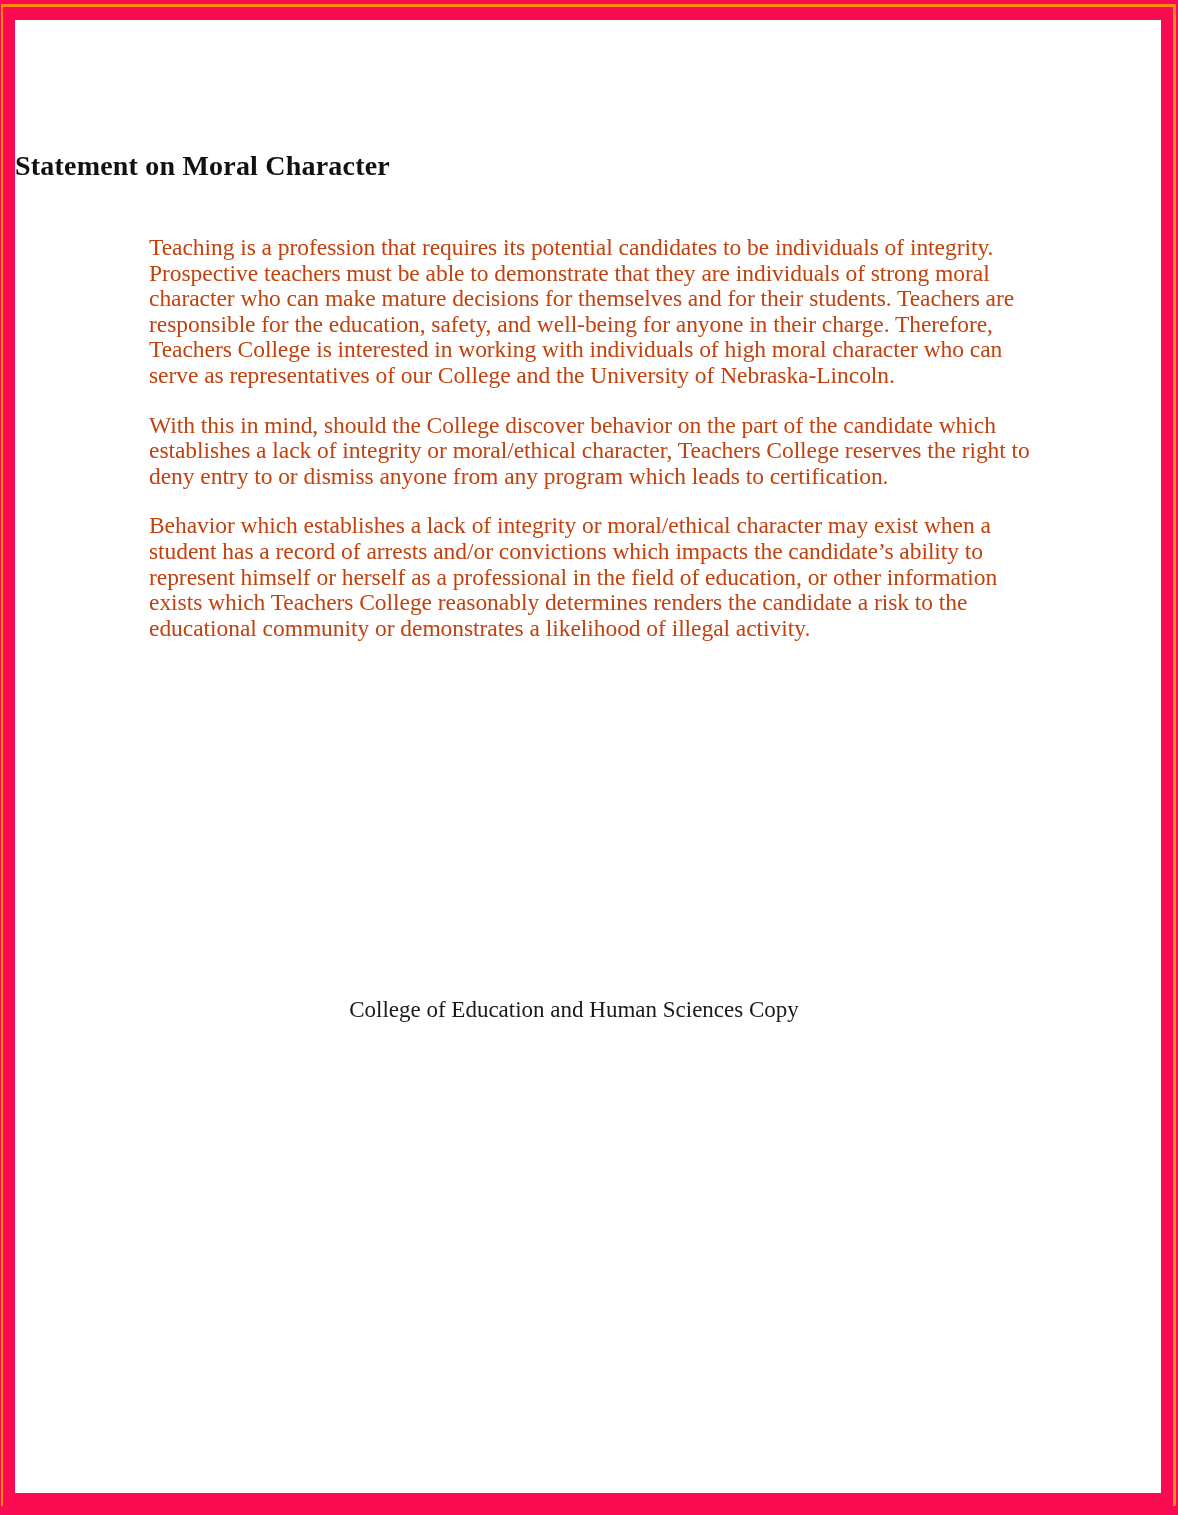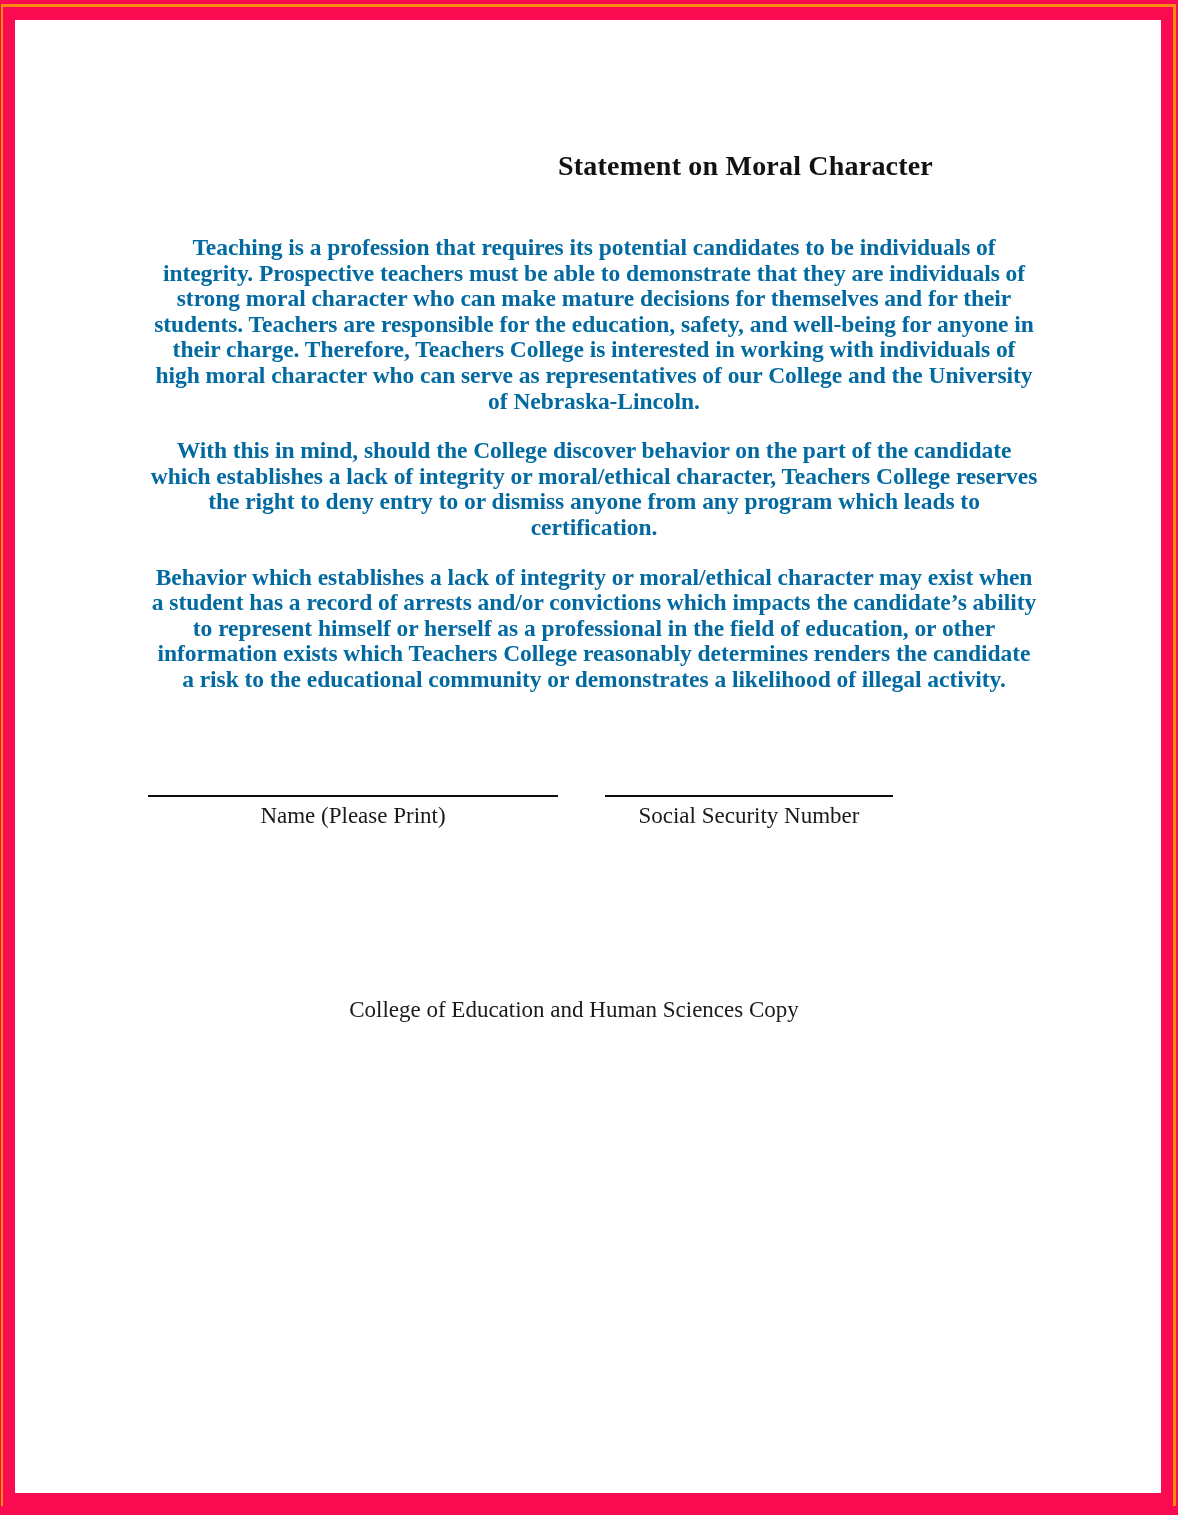--- a/index.html
+++ b/index.html
@@ -52,42 +52,41 @@
     height: 1473px;
     background: #ffffff;
     box-sizing: border-box;
   }
 
   .doc-title {
     position: absolute;
     left: 0;
     top: 130px;
     width: 918px;
-    text-align: right;
+    text-align: left;
     font-size: 28px;
     font-weight: bold;
     letter-spacing: 0.2px;
     color: #121212;
   }
 
   .body-block {
     position: absolute;
     left: 134px;
     top: 215px;
     width: 890px;
   }
 
   .para {
     font-size: 23.5px;
     line-height: 25.6px;
-    color: #0369a1;
-    text-align: center;
+    color: #c2410c;
+    text-align: left;
     margin: 0 0 24px 0;
     letter-spacing: -0.05px;
-    font-weight: bold;
   }
   .para:last-child { margin-bottom: 14px; }
 
   
   .sig-area {
     position: absolute;
     left: 0;
     top: 775px;
     width: 1146px;
   }
@@ -143,30 +142,20 @@
     <div class="doc-title">Statement on Moral Character</div>
 
     <div class="body-block">
       <p class="para">Teaching is a profession that requires its potential candidates to be individuals of integrity.  Prospective teachers must be able to demonstrate that they are individuals of strong moral character who can make mature decisions for themselves and for their students.  Teachers are responsible for the education, safety, and well-being for anyone in their charge.  Therefore, Teachers College is interested in working with individuals of high moral character who can serve as representatives of our College and the University of Nebraska-Lincoln.</p>
       <p class="para">With this in mind, should the College discover behavior on the part of the candidate which establishes a lack of integrity or moral/ethical character, Teachers College reserves the right to deny entry to or dismiss anyone from any program which leads to certification.</p>
       <p class="para">Behavior which establishes a lack of integrity or moral/ethical character may exist when a student has a record of arrests and/or convictions which impacts the candidate’s ability to represent himself or herself as a professional in the field of education, or other information exists which Teachers College reasonably determines renders the candidate a risk to the educational community or demonstrates a likelihood of illegal activity.</p>
     </div>
 
     <div class="sig-area">
 
-      <div class="sig-row">
-        <div class="sig-field left">
-          <div class="sig-rule"></div>
-          <div class="sig-label">Name (Please Print)</div>
-        </div>
-        <div class="sig-field right">
-          <div class="sig-rule"></div>
-          <div class="sig-label">Social Security Number</div>
-        </div>
-      </div>
 
       <div class="sig-row">
       </div>
 
     </div>
 
     <div class="footer-note">College of Education and Human Sciences Copy</div>
 
   </div>
 </div>

